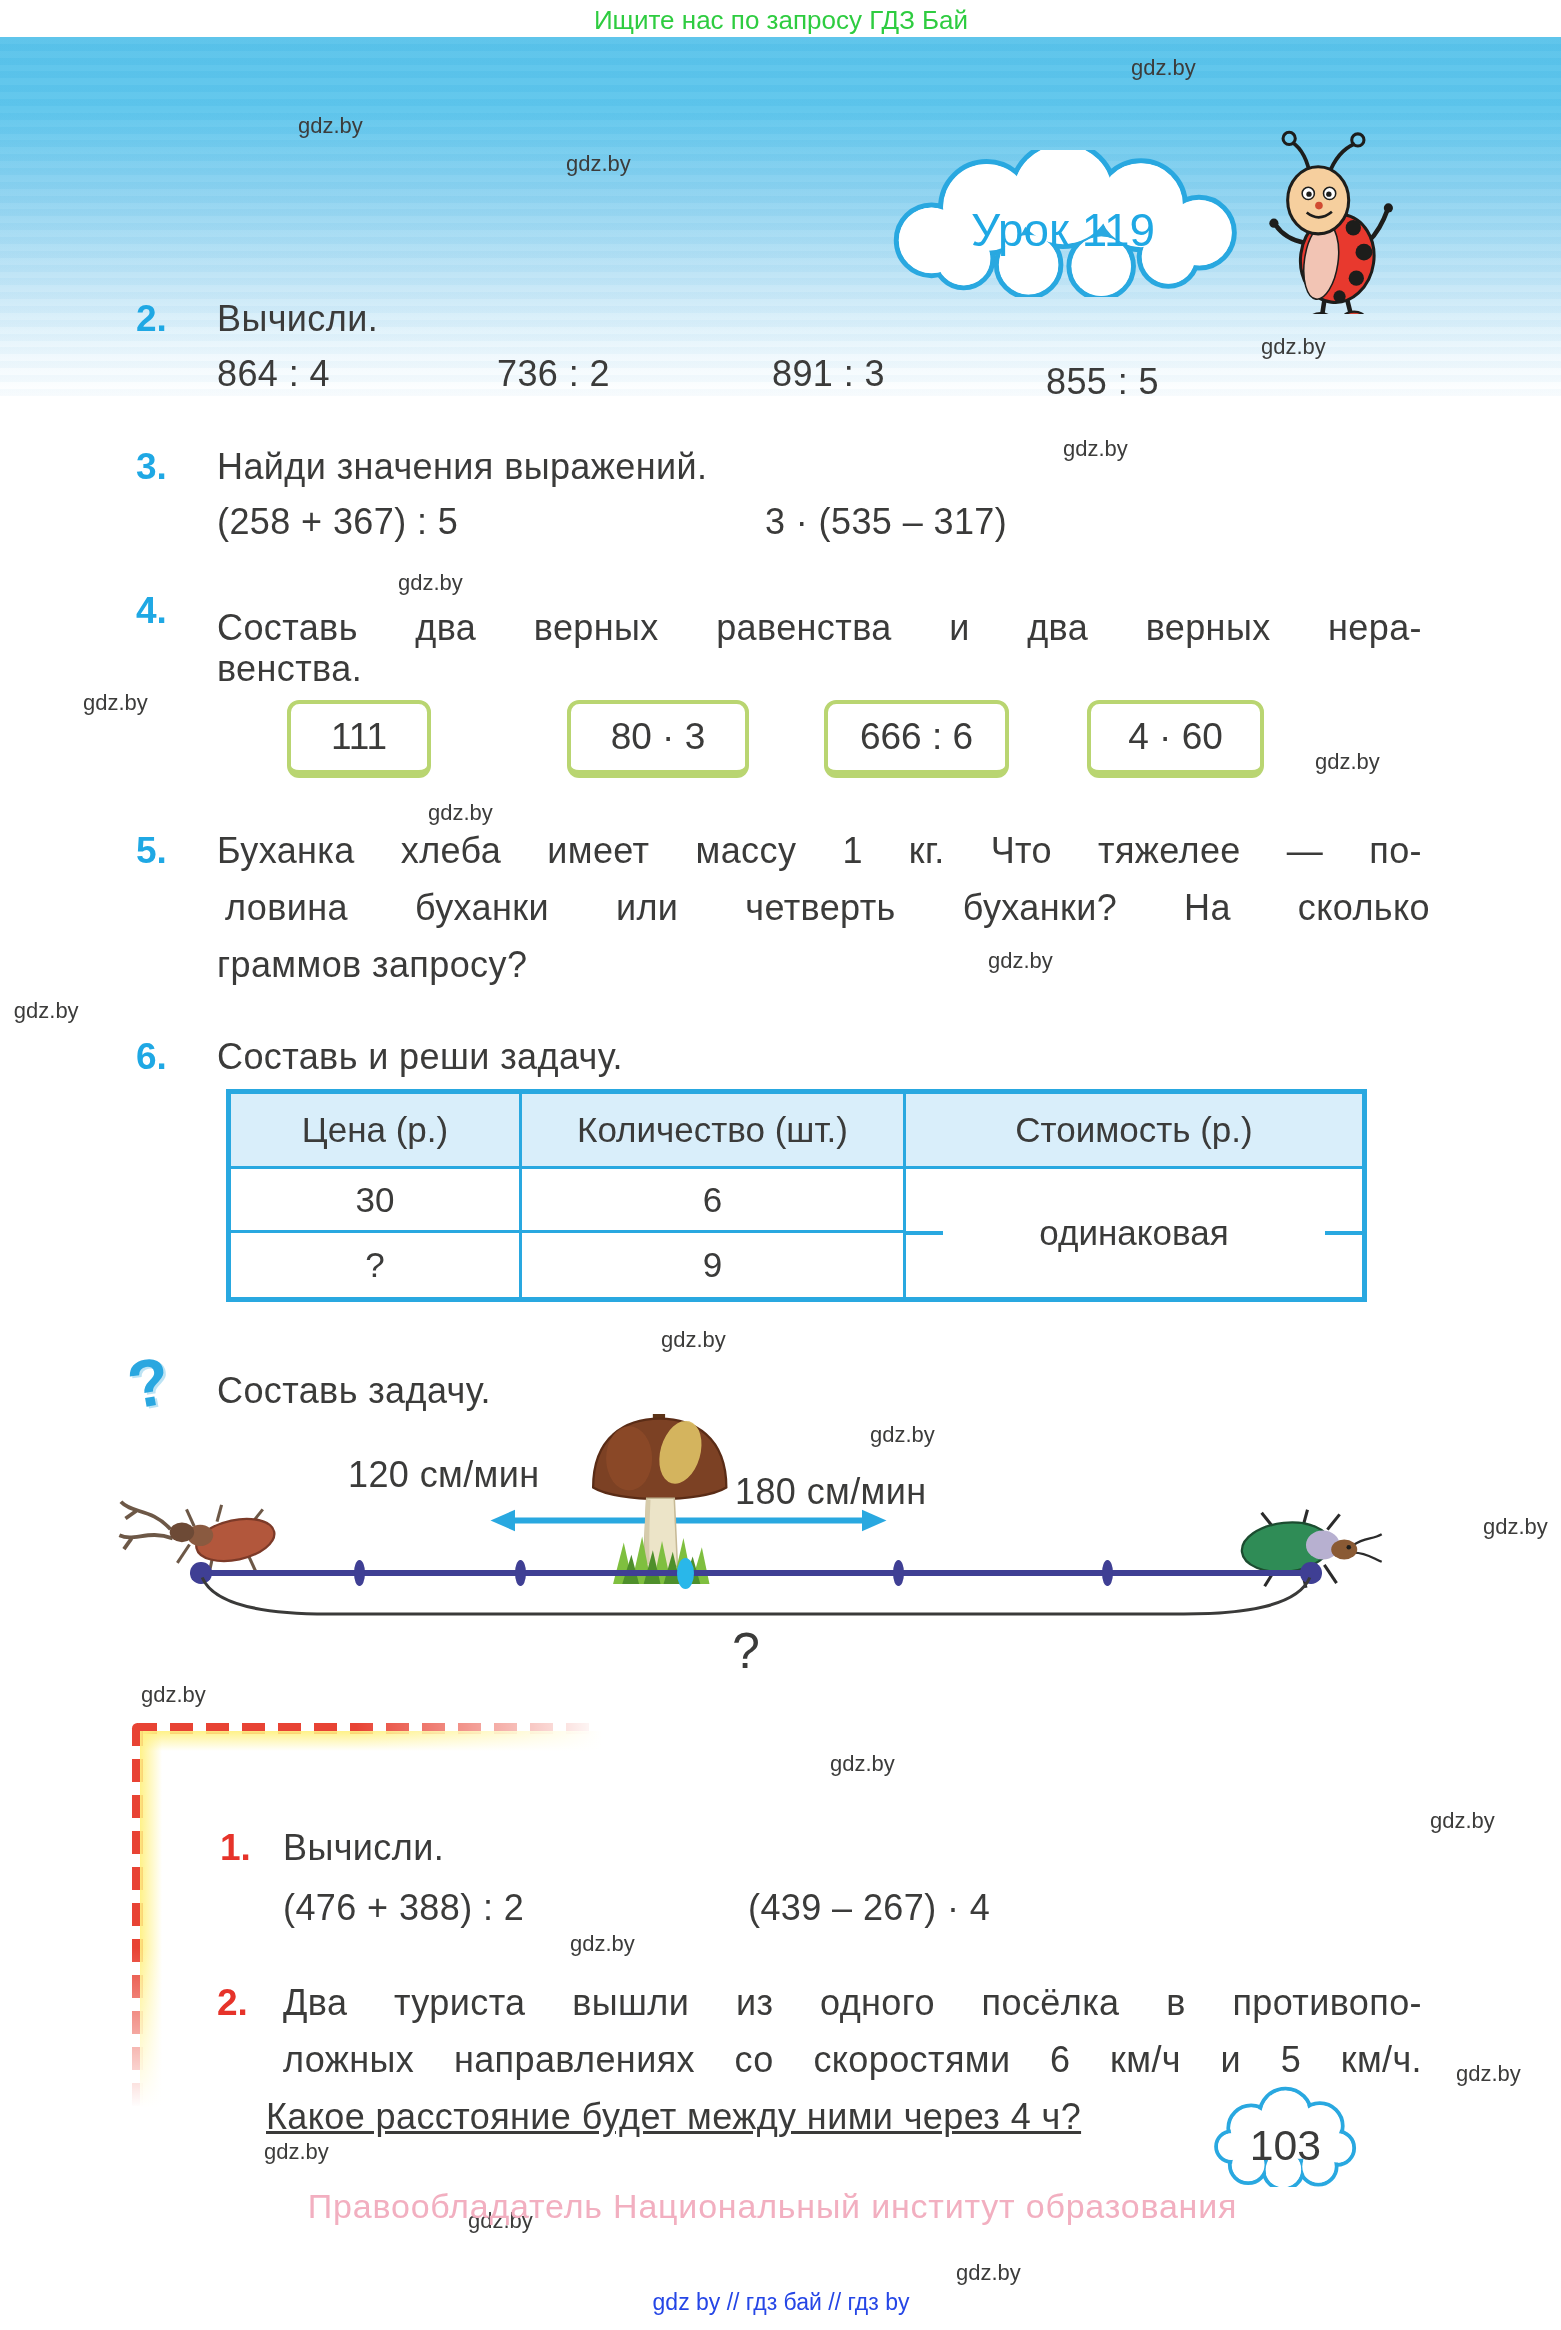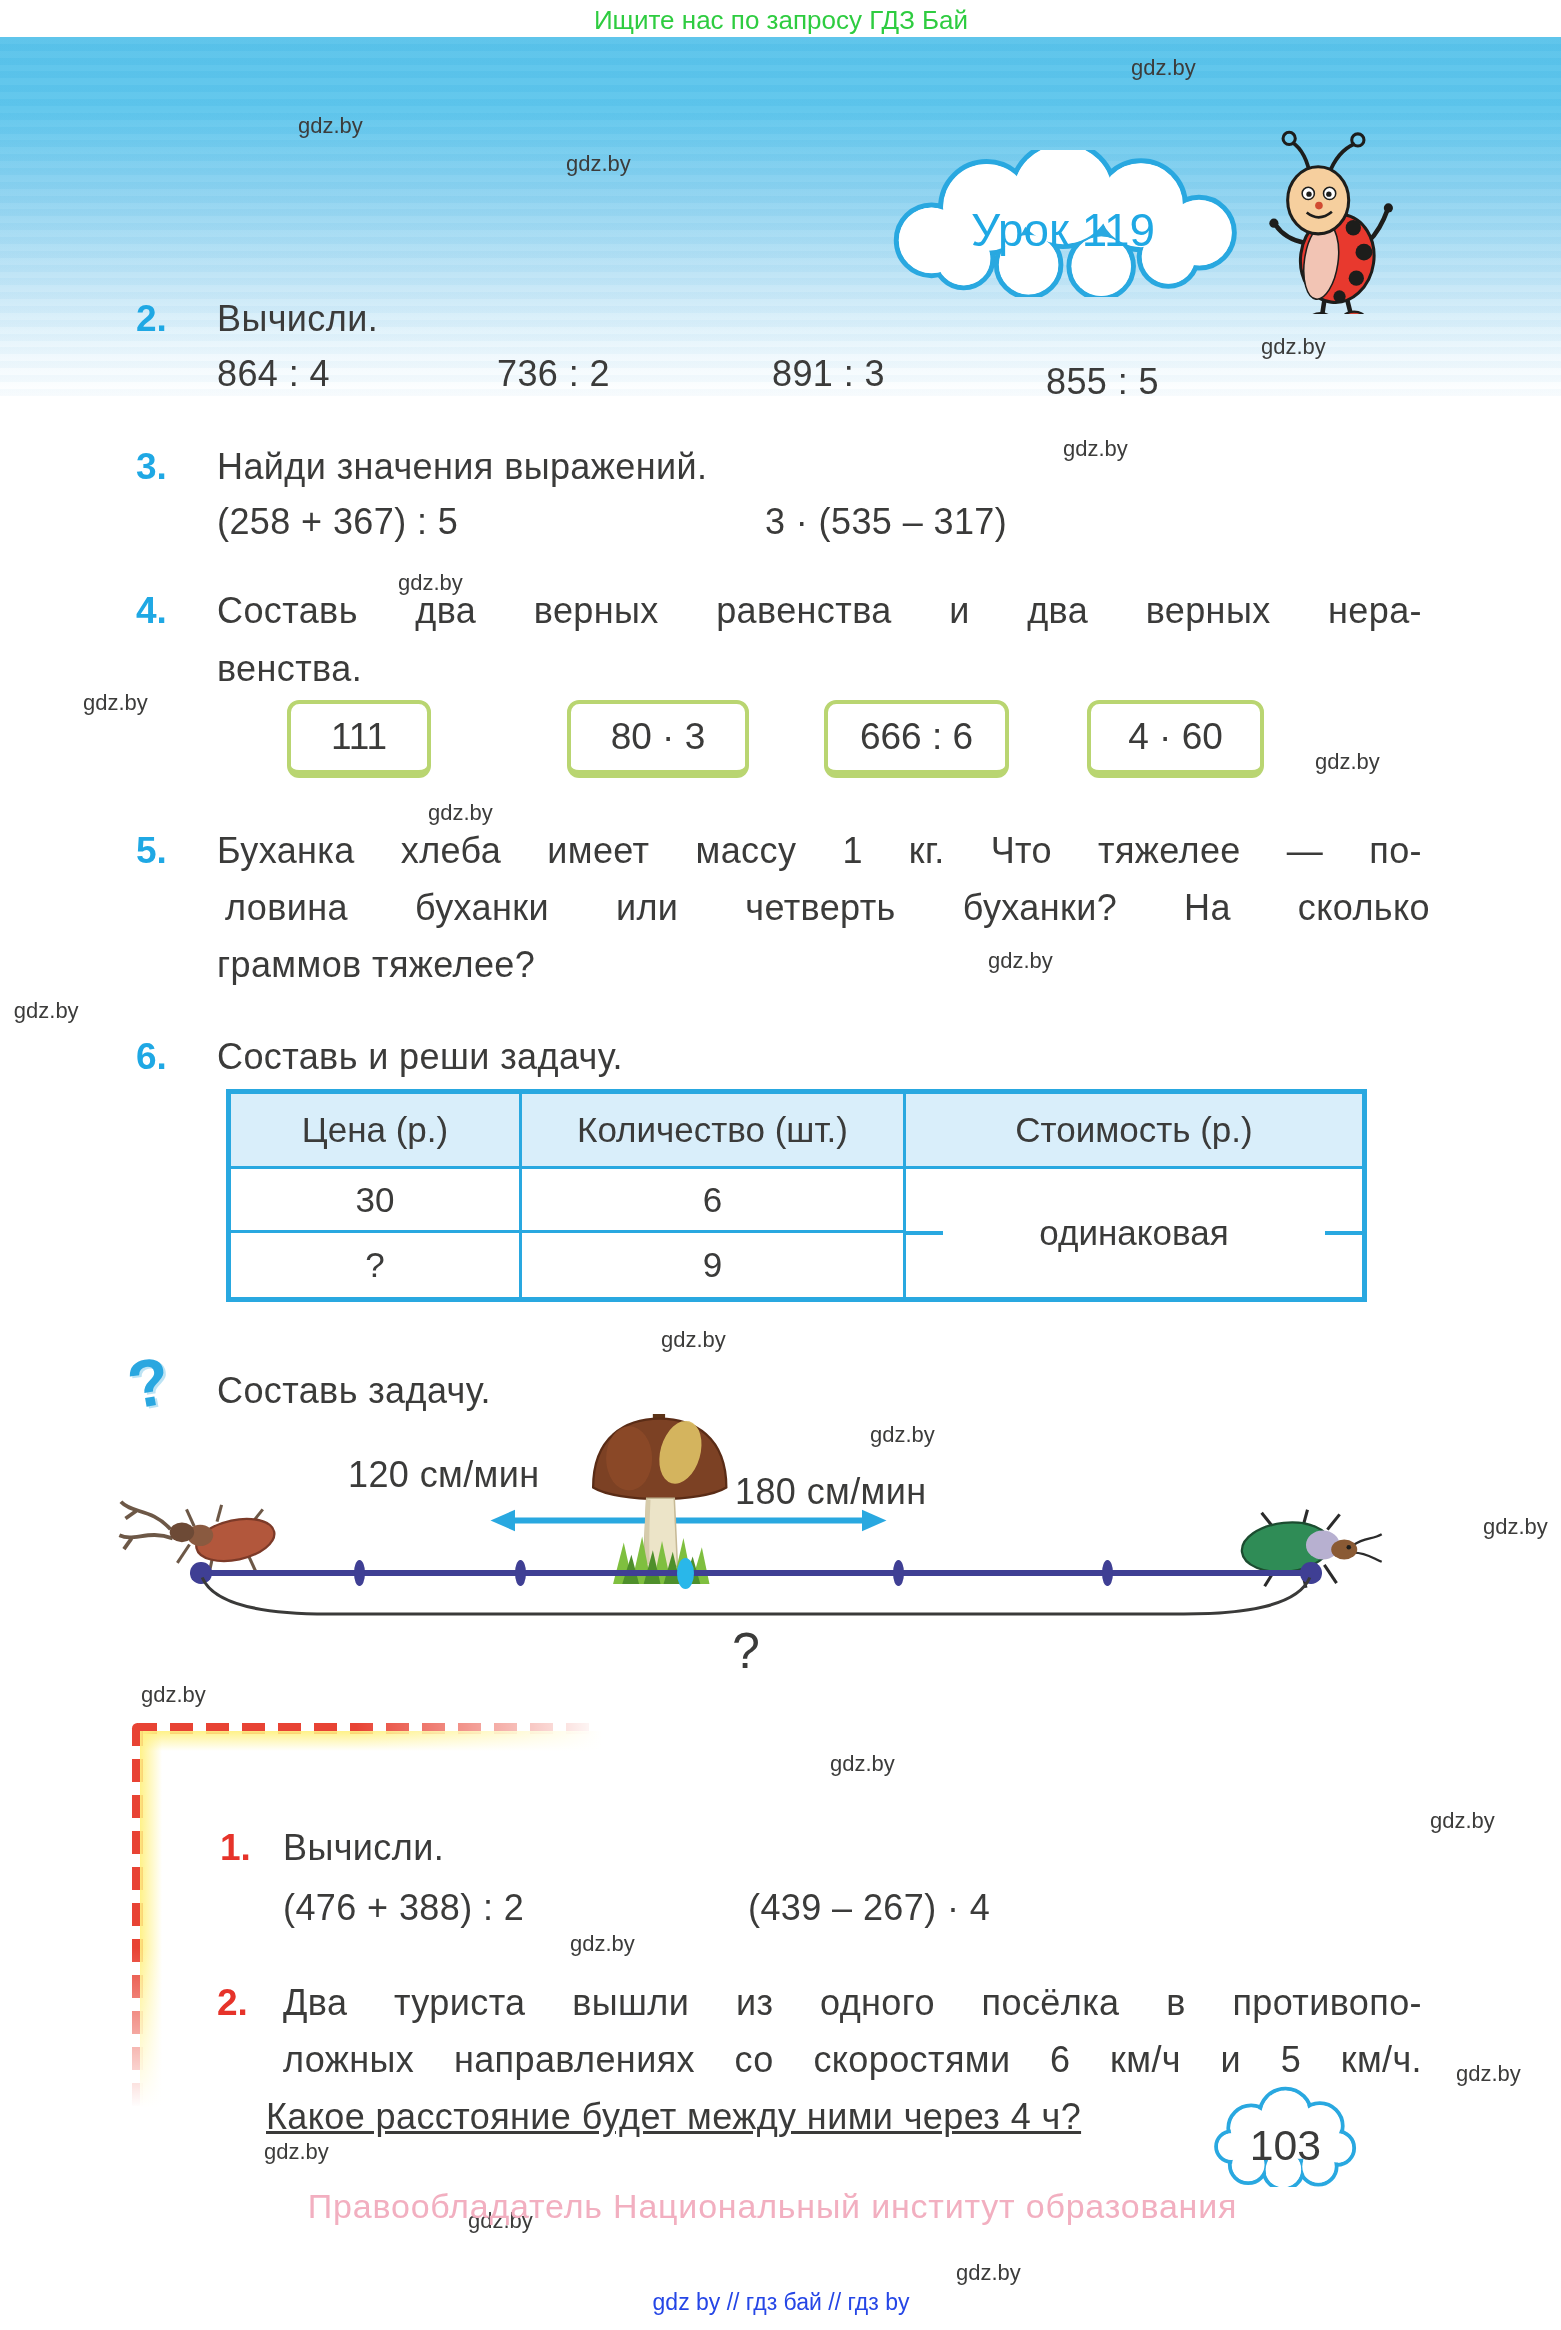--- a/index.html
+++ b/index.html
@@ -164,31 +164,31 @@
   <span class="t" style="left:497px;top:353px;">736 : 2</span>
   <span class="t" style="left:772px;top:353px;">891 : 3</span>
   <span class="t" style="left:1046px;top:353px;margin-top:8px;">855 : 5</span>
 
   <span class="num" style="left:136px;top:446px;">3.</span>
   <span class="t" style="left:217px;top:446px;">Найди значения выражений.</span>
   <span class="t" style="left:217px;top:501px;">(258 + 367) : 5</span>
   <span class="t" style="left:765px;top:501px;">3 · (535 – 317)</span>
 
   <span class="num" style="left:136px;top:590px;">4.</span>
-  <div class="par just" style="left:217px;top:590px;width:1205px;">Составь два верных равенства и два верных нера-</div>
+  <div class="par just" style="left:217px;top:607px;width:1205px;">Составь два верных равенства и два верных нера-</div>
   <div class="par" style="left:217px;top:648px;width:1205px;">венства.</div>
   <div class="card" style="left:287px;top:700px;width:144px;">111</div>
   <div class="card" style="left:567px;top:700px;width:182px;">80 · 3</div>
   <div class="card" style="left:824px;top:700px;width:185px;">666 : 6</div>
   <div class="card" style="left:1087px;top:700px;width:177px;">4 · 60</div>
 
   <span class="num" style="left:136px;top:830px;">5.</span>
   <div class="par just" style="left:217px;top:830px;width:1205px;">Буханка хлеба имеет массу 1 кг. Что тяжелее — по-</div>
   <div class="par just" style="left:217px;top:887px;width:1205px;margin-left:8px;">ловина буханки или четверть буханки? На сколько</div>
-  <div class="par" style="left:217px;top:944px;width:1205px;">граммов тяжелее?</div>
+  <div class="par" style="left:217px;top:944px;width:1205px;">граммов запросу?</div>
 
   <span class="num" style="left:136px;top:1036px;">6.</span>
   <span class="t" style="left:217px;top:1036px;">Составь и реши задачу.</span>
 
   <div class="tbl">
     <div class="cell head br">Цена (р.)</div>
     <div class="cell head br">Количество (шт.)</div>
     <div class="cell head">Стоимость (р.)</div>
     <div class="cell br bb">30</div>
     <div class="cell br bb">6</div>

